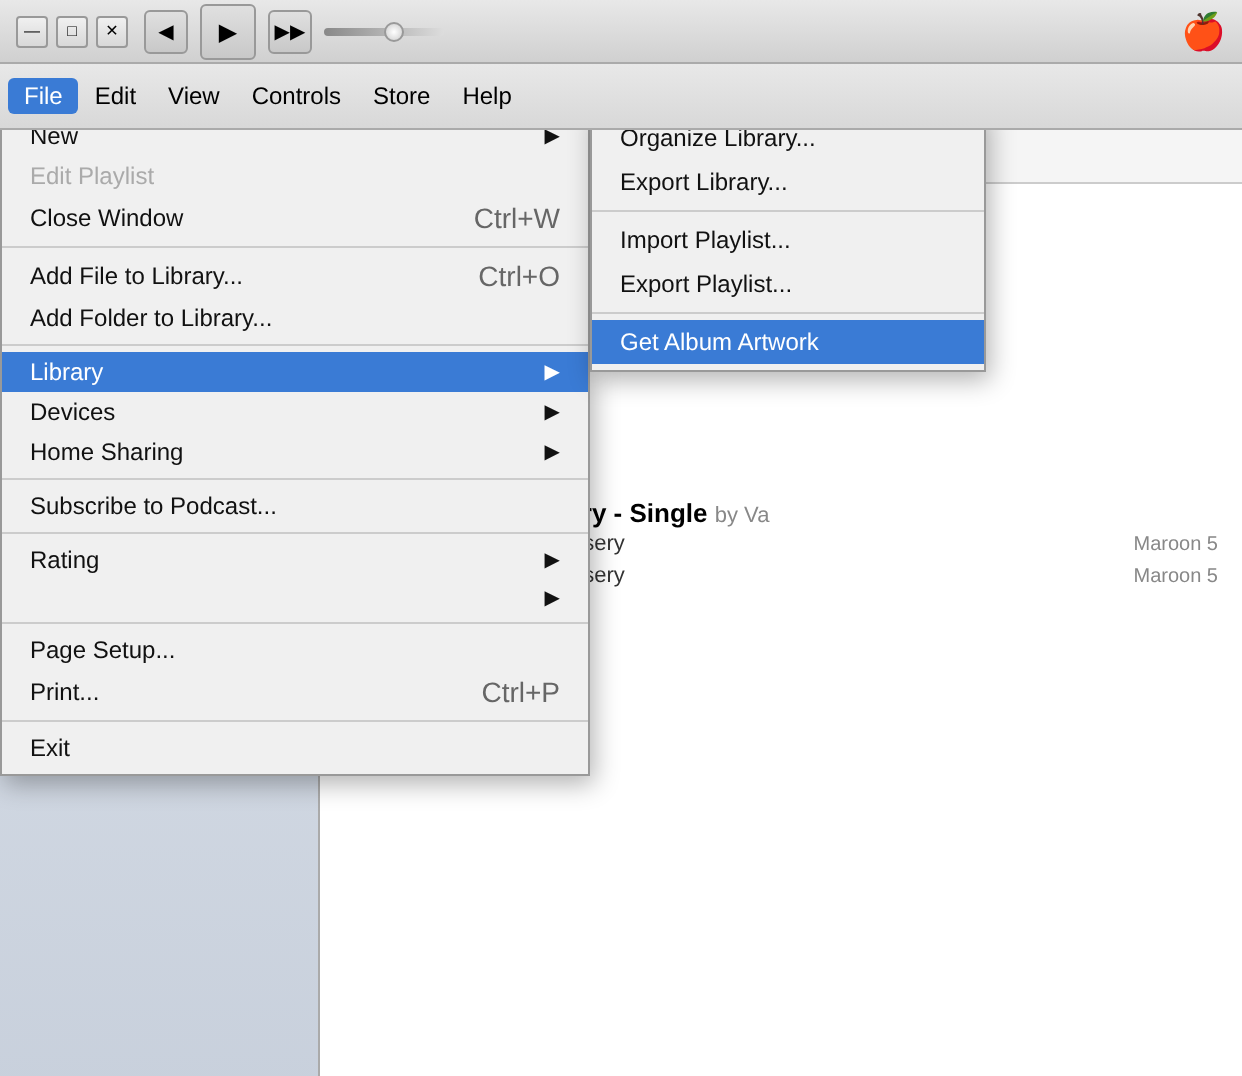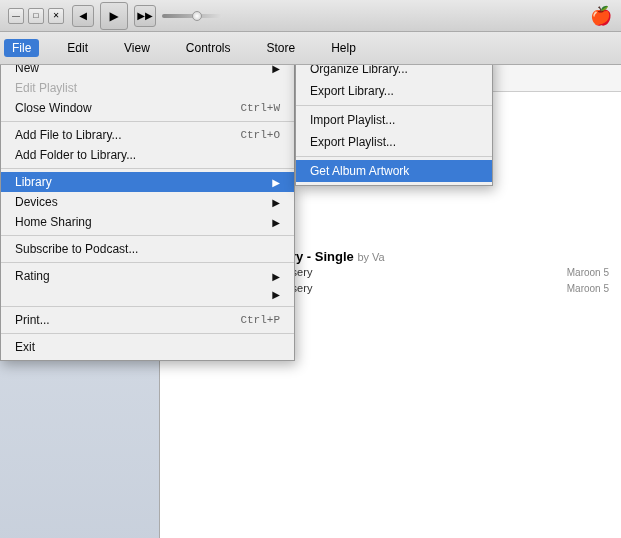--- a/index.html
+++ b/index.html
@@ -74,21 +74,20 @@
     
     .menu-bar {
       height: 22px;
       background: linear-gradient(to bottom, #e8e8e8, #d8d8d8);
       display: flex;
       align-items: center;
       padding: 16px 4px;
       border-bottom: 1px solid #aaa;
       position: relative;
       z-index: 1000;
-      gap: 20px;
     }
     .menu-item {
       padding: 2px 8px;
       cursor: pointer;
       border-radius: 3px;
       font-size: 12px;
     }
     .menu-item.active {
       background: #3a7bd5;
       color: white;
@@ -285,22 +284,21 @@
       background: #3a7bd5;
       color: white;
     }
     .menu-dropdown-item.disabled {
       color: #aaa;
       cursor: default;
     }
     .menu-shortcut {
       margin-left: auto;
       color: #666;
-      font-size: 11px;
-      font-family: Liberation Mono, monospace;
+      font-size: 14px;
     }
     .submenu-arrow {
       margin-left: auto;
       font-size: 10px;
     }
     .menu-sep {
       height: 1px;
       background: #ccc;
       margin: 3px 0;
     }
@@ -475,20 +473,23 @@
   <div class="menu-sep"></div>
   <div class="menu-dropdown-item">
     <span>Rating</span>
     <span class="submenu-arrow">▶</span>
   </div>
   <div class="menu-dropdown-item">
     <span class="submenu-arrow">▶</span>
   </div>
   <div class="menu-sep"></div>
   <div class="menu-dropdown-item">
+    <span>Page Setup...</span>
+  </div>
+  <div class="menu-dropdown-item">
     <span>Print...</span>
     <span class="menu-shortcut">Ctrl+P</span>
   </div>
   <div class="menu-sep"></div>
   <div class="menu-dropdown-item">
     <span>Exit</span>
   </div>
 </div>
 
 <div class="library-submenu">

